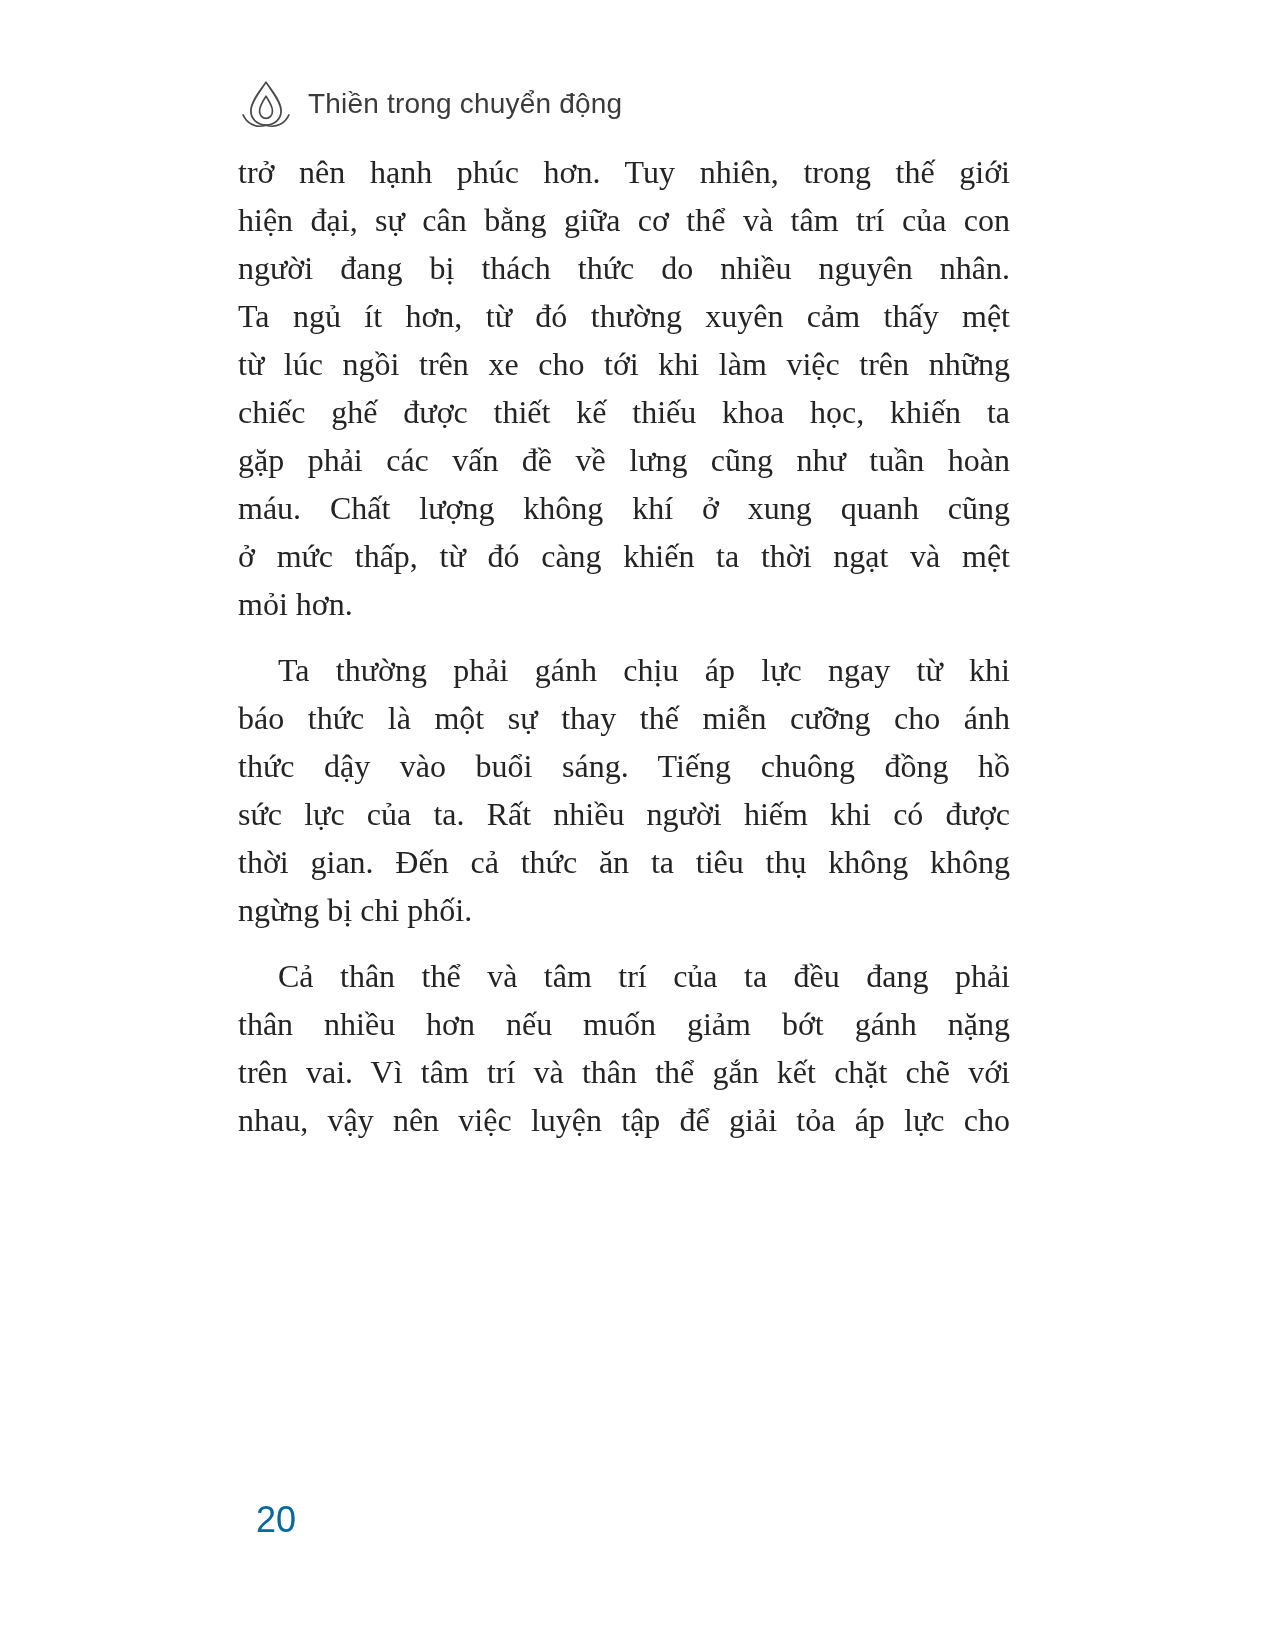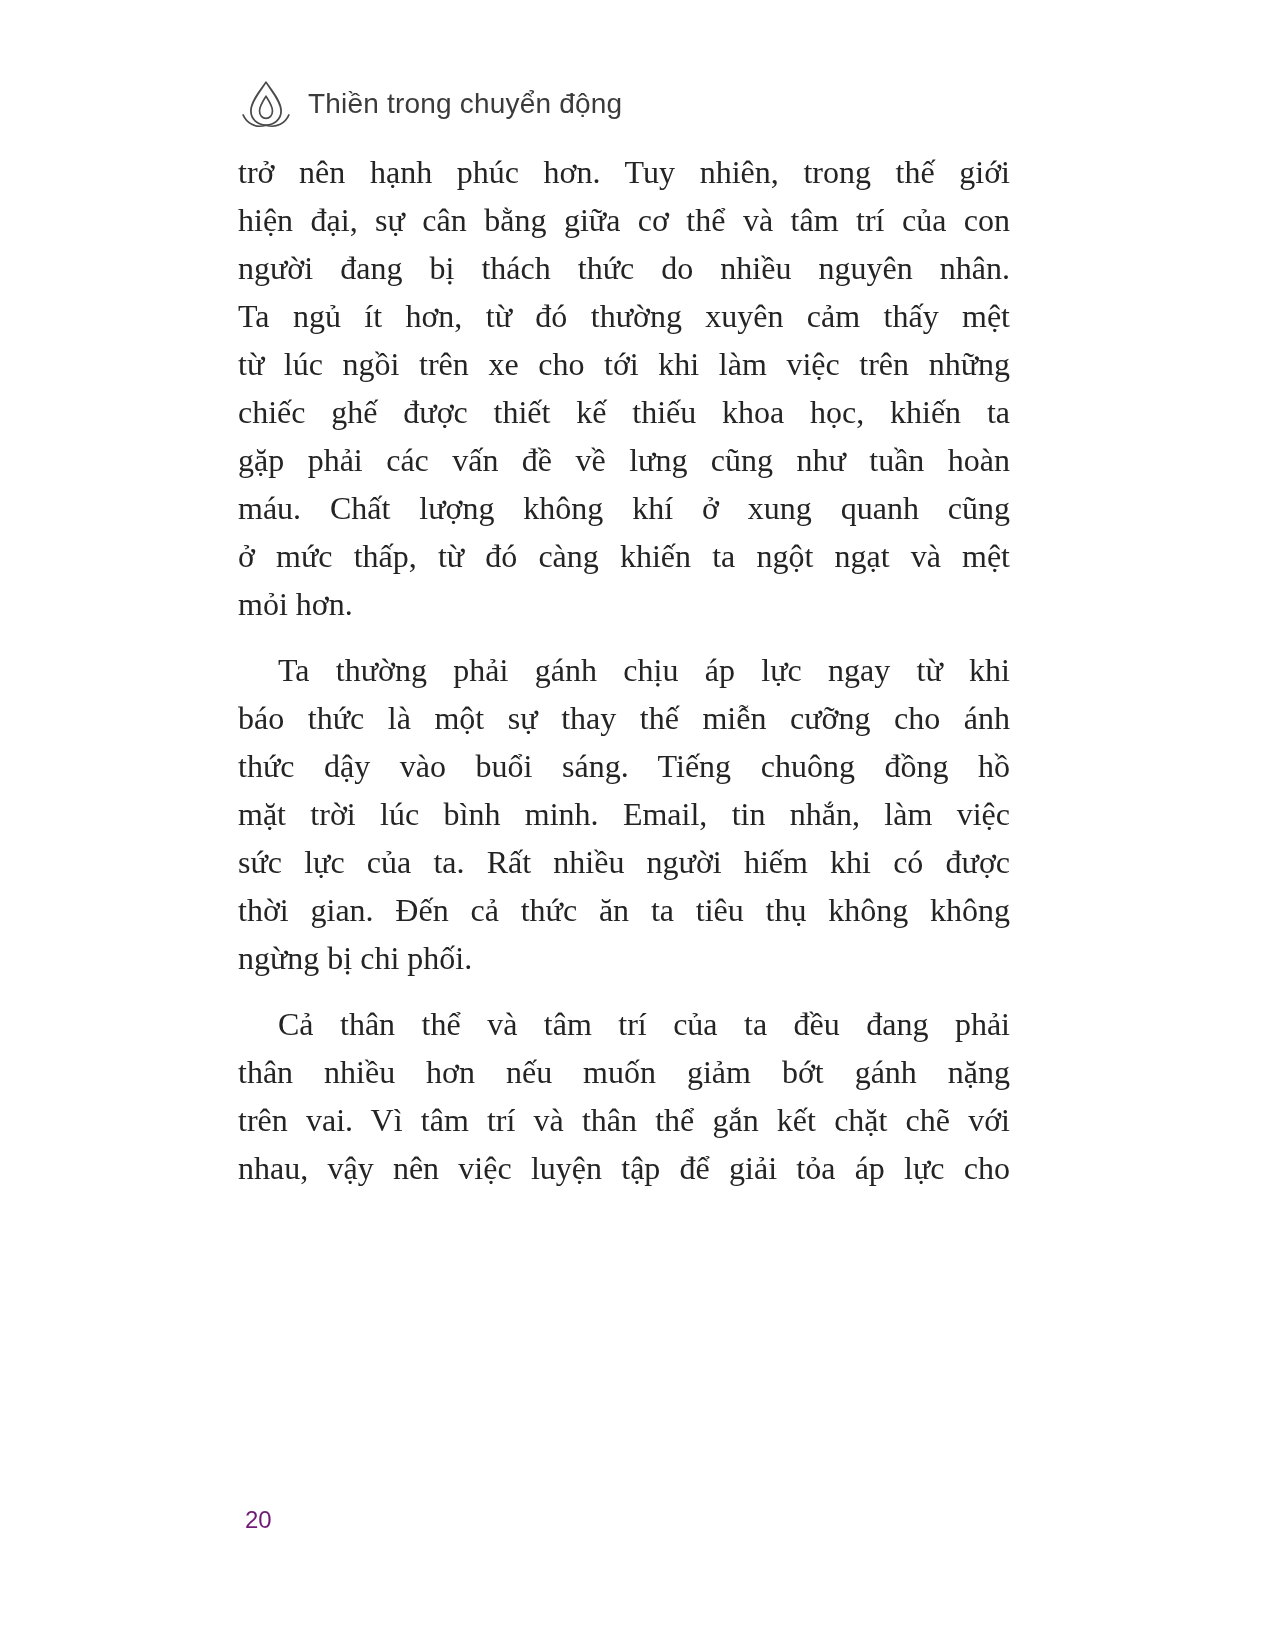--- a/index.html
+++ b/index.html
@@ -49,26 +49,26 @@
     color: #242424;
     text-align: justify;
     text-align-last: justify;
     text-justify: inter-word;
     white-space: normal;
   }
   .line.lastline { text-align-last: left; }
   .line.indent { text-indent: 40px; }
   .page-number {
     position: absolute;
-    left: 245px;
+    left: 256px;
     top: 1500px;
     font-family: "Liberation Sans", "DejaVu Sans", sans-serif;
-    font-size: 24px;
+    font-size: 36px;
     line-height: 40px;
-    color: #701a75;
+    color: #0369a1;
   }
 </style>
 </head>
 <body>
 
 <div class="page">
 
   <div class="header">
     <span class="logo-icon">
       <svg viewBox="0 0 48 48" fill="none" xmlns="http://www.w3.org/2000/svg">
@@ -85,29 +85,28 @@
 
     <div class="para">
       <div class="line">trở nên hạnh phúc hơn. Tuy nhiên, trong thế giới</div>
       <div class="line">hiện đại, sự cân bằng giữa cơ thể và tâm trí của con</div>
       <div class="line">người đang bị thách thức do nhiều nguyên nhân.</div>
       <div class="line">Ta ngủ ít hơn, từ đó thường xuyên cảm thấy mệt</div>
       <div class="line">từ lúc ngồi trên xe cho tới khi làm việc trên những</div>
       <div class="line">chiếc ghế được thiết kế thiếu khoa học, khiến ta</div>
       <div class="line">gặp phải các vấn đề về lưng cũng như tuần hoàn</div>
       <div class="line">máu. Chất lượng không khí ở xung quanh cũng</div>
-      <div class="line">ở mức thấp, từ đó càng khiến ta ngột ngạt và mệt</div>
+      <div class="line">ở mức thấp, từ đó càng khiến ta thời ngạt và mệt</div>
       <div class="line lastline">mỏi hơn.</div>
     </div>
 
     <div class="para">
       <div class="line indent">Ta thường phải gánh chịu áp lực ngay từ khi</div>
       <div class="line">báo thức là một sự thay thế miễn cưỡng cho ánh</div>
       <div class="line">thức dậy vào buổi sáng. Tiếng chuông đồng hồ</div>
-      <div class="line">mặt trời lúc bình minh. Email, tin nhắn, làm việc</div>
       <div class="line">sức lực của ta. Rất nhiều người hiếm khi có được</div>
       <div class="line">thời gian. Đến cả thức ăn ta tiêu thụ không không</div>
       <div class="line lastline">ngừng bị chi phối.</div>
     </div>
 
     <div class="para">
       <div class="line indent">Cả thân thể và tâm trí của ta đều đang phải</div>
       <div class="line">thân nhiều hơn nếu muốn giảm bớt gánh nặng</div>
       <div class="line">trên vai. Vì tâm trí và thân thể gắn kết chặt chẽ với</div>
       <div class="line">nhau, vậy nên việc luyện tập để giải tỏa áp lực cho</div>

